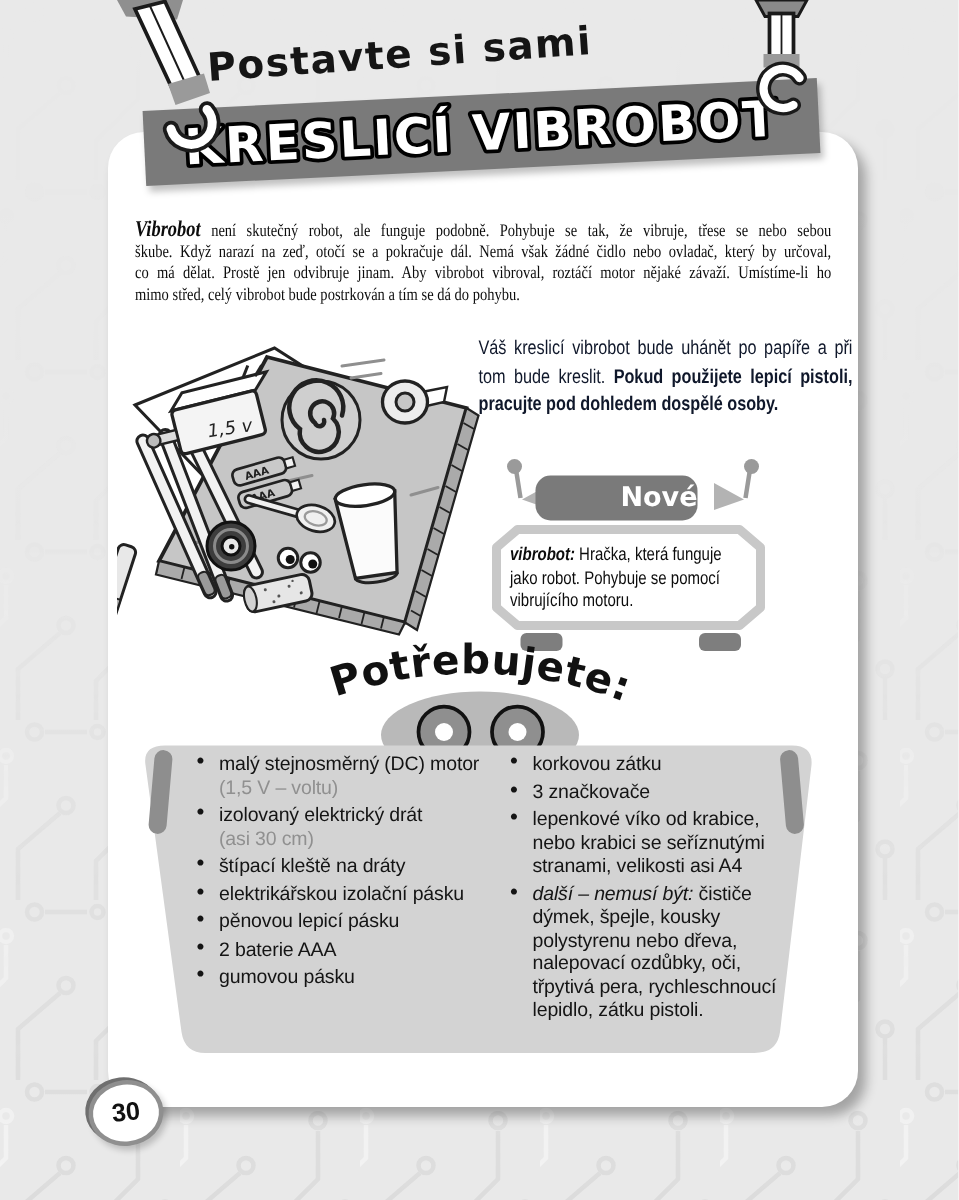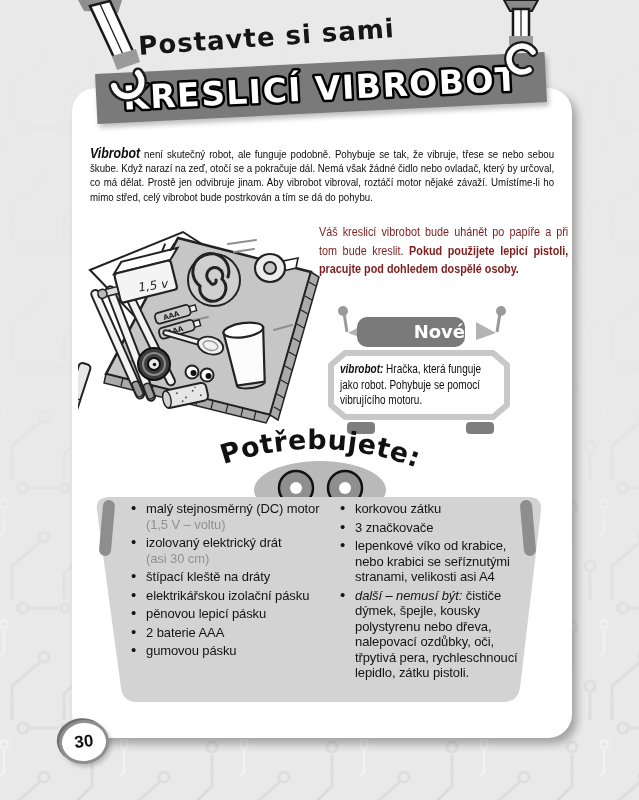--- a/index.html
+++ b/index.html
@@ -35,26 +35,26 @@
     font-weight:bold;font-size:26px;color:#151515;
     transform:rotate(-4deg);letter-spacing:1px;
   }
   .arm{z-index:6;}
 
   
   .cond{transform:scaleX(0.82);transform-origin:0 0;}
   .jline{text-align:justify;text-align-last:justify;}
 
   .intro{
-    left:90px;top:146px;width:464px;z-index:2;color:#0c0c0c;
+    left:90px;top:146px;width:464px;z-index:2;color:#0c0c0c;font-family:Liberation Serif, serif;
   }
   .intro .inner{width:566px;font-size:11.8px;line-height:14.2px;}
   .intro .lead{font-weight:bold;font-style:italic;font-size:15px;}
 
-  .sidenote{left:319px;top:223px;width:249px;z-index:2;color:#7f1d1d;}
+  .sidenote{left:319px;top:223px;width:249px;z-index:2;color:#0f172a;}
   .sidenote .inner{width:304px;font-size:13.2px;line-height:18.5px;}
   .sidenote .b{font-weight:bold;}
 
   
   .pill{
     left:357px;top:317px;width:108px;height:30px;z-index:3;
     background:#7a7a7a;border-radius:10px;
     color:#fff;font-weight:bold;font-size:18px;
     text-align:right;line-height:30px;
     font-family:"DejaVu Sans",sans-serif;letter-spacing:0;

